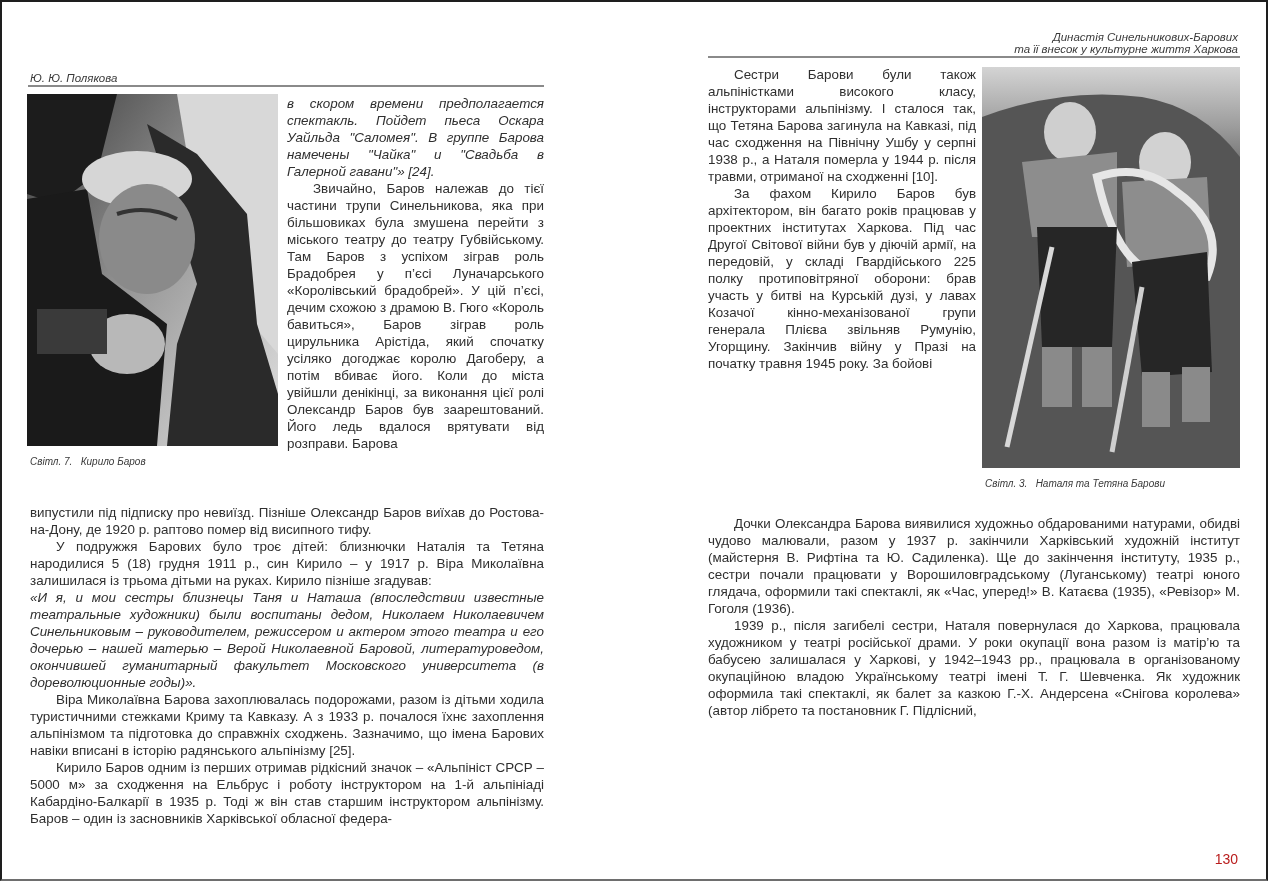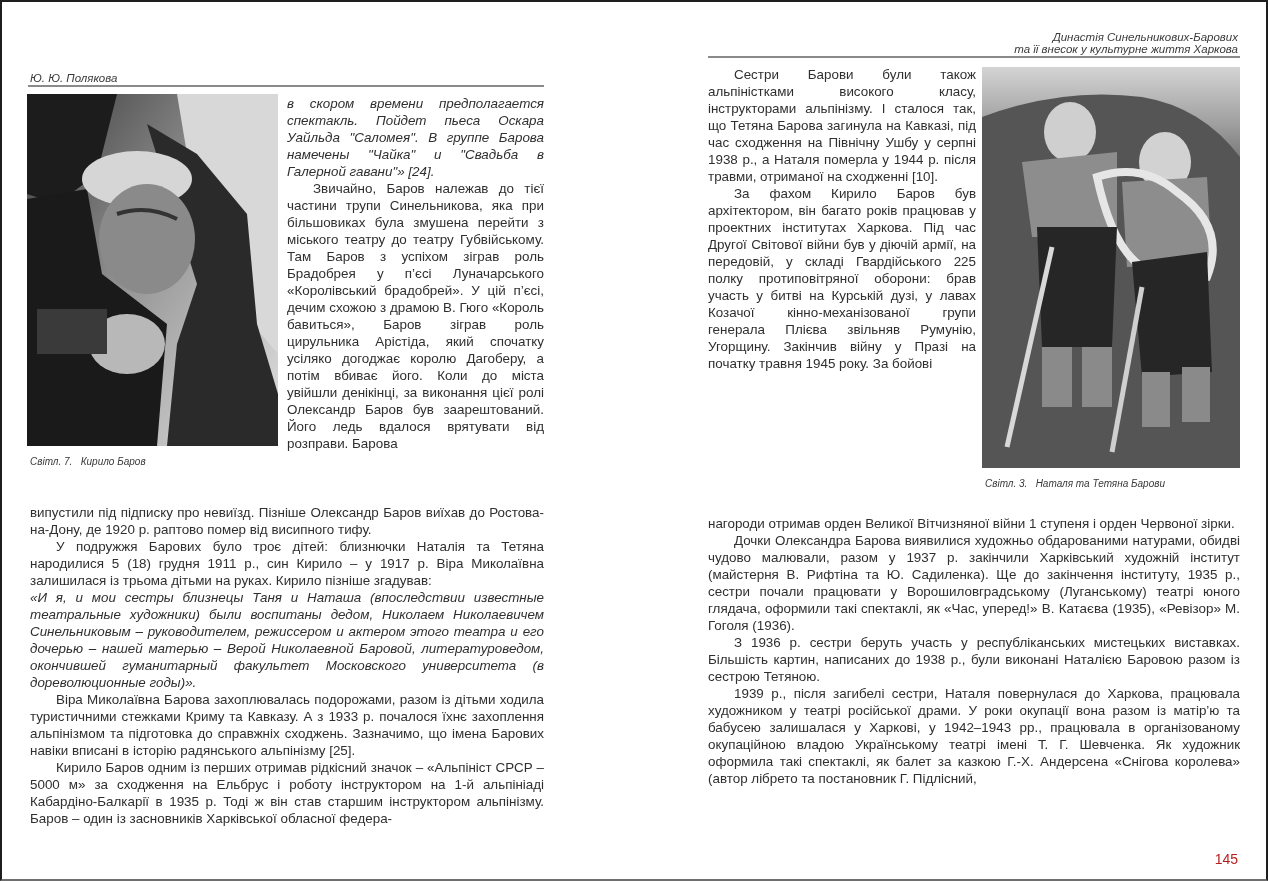--- a/index.html
+++ b/index.html
@@ -105,21 +105,19 @@
         <rect x="100" y="280" width="30" height="60" fill="#8a8a8a"></rect>
         <rect x="160" y="305" width="28" height="55" fill="#8a8a8a"></rect>
         <rect x="200" y="300" width="28" height="55" fill="#8a8a8a"></rect>
         <line x1="70" y1="180" x2="25" y2="380" stroke="#d8d8d8" stroke-width="5"></line>
         <line x1="160" y1="220" x2="130" y2="385" stroke="#cfcfcf" stroke-width="5"></line>
       </svg>
     </div>
     <div class="caption" style="left:349px; top:468px;">Світл. 3.   Наталя та Тетяна Барови</div>
 
     <div class="full text" style="left:72px; top:505px; width:532px;">
-      <p class="noind">нагороди отримав орден Великої Вітчизняної війни 1 ступеня і орден Червоної зірки.</p>
       <p>Дочки Олександра Барова виявилися художньо обдарованими натурами, обидві чудово малювали, разом у 1937 р. закінчили Харківський художній інститут (майстерня В. Рифтіна та Ю. Садиленка). Ще до закінчення інституту, 1935 р., сестри почали працювати у Ворошиловградському (Луганському) театрі юного глядача, оформили такі спектаклі, як «Час, уперед!» В. Катаєва (1935), «Ревізор» М. Гоголя (1936).</p>
-      <p>З 1936 р. сестри беруть участь у республіканських мистецьких виставках. Більшість картин, написаних до 1938 р., були виконані Наталією Баровою разом із сестрою Тетяною.</p>
       <p>1939 р., після загибелі сестри, Наталя повернулася до Харкова, працювала художником у театрі російської драми. У роки окупації вона разом із матір’ю та бабусею залишалася у Харкові, у 1942–1943 рр., працювала в організованому окупаційною владою Українському театрі імені Т. Г. Шевченка. Як художник оформила такі спектаклі, як балет за казкою Г.-Х. Андерсена «Снігова королева» (автор лібрето та постановник Г. Підлісний,</p>
     </div>
 
-    <div class="page-num" style="right:28px; top:841px;">145</div>
+    <div class="page-num" style="right:28px; top:841px;">130</div>
   </div>
 </div>
 
 </body></html>

